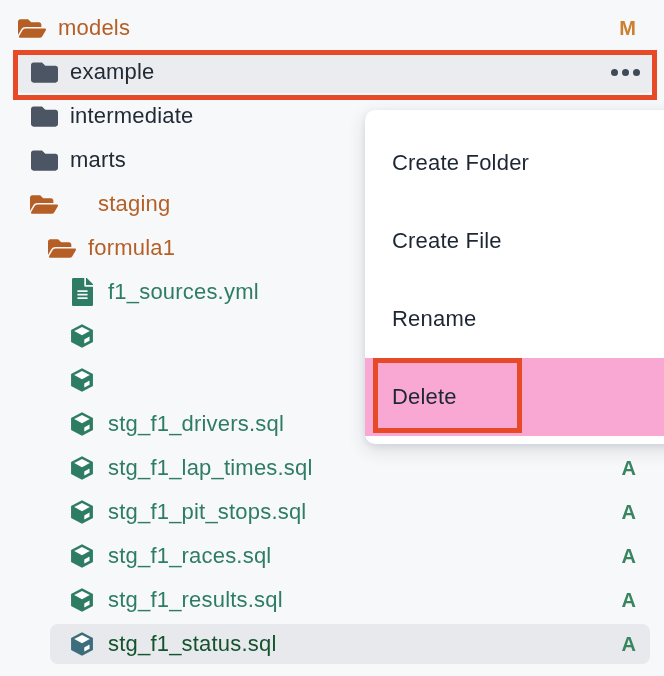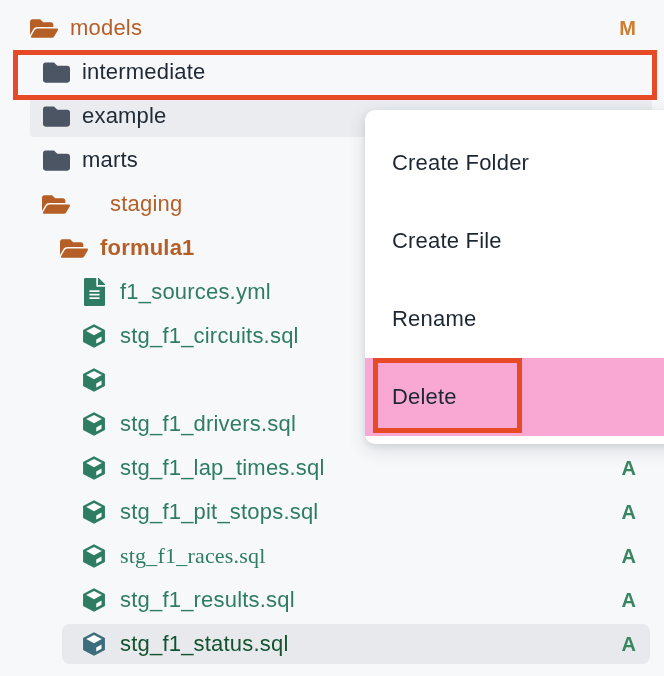--- a/index.html
+++ b/index.html
@@ -1,20 +1,20 @@
 <!DOCTYPE html>
 <html><head>
 <meta charset="utf-8">
 <style>
   html,body{margin:0;padding:0;}
   body{font-family:"Liberation Sans",sans-serif;}
   .stage{position:relative;width:664px;height:676px;background:#f7f8fa;overflow:hidden;}
 
   
-  .tree{position:absolute;top:6px;left:12px;right:0;text-align:center;}
+  .tree{position:absolute;top:6px;left:0;right:0;text-align:center;}
   .tree-row{position:relative;height:44px;display:flex;align-items:center;}
   .row-bg{position:absolute;z-index:0;}
   .row-bg.menu-open{left:18px;right:12px;top:4px;bottom:1px;background:#eaecef;border-radius:4px;}
   .row-bg.selected{left:50px;right:14px;top:2px;bottom:2px;background:#e7e9ed;border-radius:8px;}
   .icon-slot{width:28px;flex:none;display:flex;justify-content:center;align-items:center;position:relative;z-index:1;}
   .tree-label{margin-left:12px;font-size:22px;letter-spacing:.2px;white-space:nowrap;position:relative;z-index:1;}
   .spacer{flex:1;}
   .badge{margin-right:28px;font-weight:bold;font-size:20px;position:relative;z-index:1;}
   .dots{display:flex;gap:4px;margin-right:24px;align-items:center;position:relative;z-index:1;cursor:pointer;}
   .dot{width:7px;height:7px;border-radius:50%;background:#3f4a59;}
@@ -40,88 +40,87 @@
         <span class="icon-slot" style="margin-left: 18px;">
           <svg width="28" height="25" viewBox="0 0 576 512">
             <path fill="#b55f26" d="M572.694 292.093L500.27 416.248A63.997 63.997 0 0 1 444.989 448H45.025c-18.523 0-30.064-20.093-20.731-36.093l72.424-124.155A64 64 0 0 1 152 256h399.964c18.523 0 30.064 20.093 20.73 36.093zM152 224h328v-48c0-26.51-21.49-48-48-48H272l-64-64H48C21.49 64 0 85.49 0 112v278.046l69.077-118.418C86.214 242.25 118.062 224 152 224z"></path>
           </svg>
         </span>
         <span class="tree-label" style="color: rgb(181, 95, 38);">models</span>
         <span class="spacer"></span>
         <span class="badge" style="color: rgb(205, 127, 46);">M</span>
       </div>
       <div class="tree-row">
-        <span class="icon-slot" style="margin-left: 30px;">
-          <svg width="27" height="27" viewBox="0 0 512 512">
-            <path fill="#4b5563" d="M464 128H272l-64-64H48C21.49 64 0 85.49 0 112v288c0 26.51 21.49 48 48 48h416c26.51 0 48-21.49 48-48V176c0-26.51-21.49-48-48-48z"></path>
-          </svg>
-        </span>
-        <span class="tree-label" style="color: rgb(33, 43, 54);">intermediate</span>
-        <span class="spacer"></span>
-      </div>
-      <div class="tree-row">
         <div class="row-bg menu-open"></div>
         <span class="icon-slot" style="margin-left: 30px;">
           <svg width="27" height="27" viewBox="0 0 512 512">
             <path fill="#4b5563" d="M464 128H272l-64-64H48C21.49 64 0 85.49 0 112v288c0 26.51 21.49 48 48 48h416c26.51 0 48-21.49 48-48V176c0-26.51-21.49-48-48-48z"></path>
           </svg>
         </span>
         <span class="tree-label" style="color: rgb(33, 43, 54);">example</span>
         <span class="spacer"></span>
         <span class="dots">
           <span class="dot" style="background: rgb(63, 74, 89);"></span>
           <span class="dot" style="background: rgb(63, 74, 89);"></span>
           <span class="dot" style="background: rgb(63, 74, 89);"></span>
         </span>
       </div>
       <div class="tree-row">
         <span class="icon-slot" style="margin-left: 30px;">
           <svg width="27" height="27" viewBox="0 0 512 512">
             <path fill="#4b5563" d="M464 128H272l-64-64H48C21.49 64 0 85.49 0 112v288c0 26.51 21.49 48 48 48h416c26.51 0 48-21.49 48-48V176c0-26.51-21.49-48-48-48z"></path>
           </svg>
         </span>
+        <span class="tree-label" style="color: rgb(33, 43, 54);">intermediate</span>
+        <span class="spacer"></span>
+      </div>
+      <div class="tree-row">
+        <span class="icon-slot" style="margin-left: 30px;">
+          <svg width="27" height="27" viewBox="0 0 512 512">
+            <path fill="#4b5563" d="M464 128H272l-64-64H48C21.49 64 0 85.49 0 112v288c0 26.51 21.49 48 48 48h416c26.51 0 48-21.49 48-48V176c0-26.51-21.49-48-48-48z"></path>
+          </svg>
+        </span>
         <span class="tree-label" style="color: rgb(33, 43, 54);">marts</span>
         <span class="spacer"></span>
       </div>
       <div class="tree-row">
         <span class="icon-slot" style="margin-left: 30px;">
           <svg width="28" height="25" viewBox="0 0 576 512">
             <path fill="#b55f26" d="M572.694 292.093L500.27 416.248A63.997 63.997 0 0 1 444.989 448H45.025c-18.523 0-30.064-20.093-20.731-36.093l72.424-124.155A64 64 0 0 1 152 256h399.964c18.523 0 30.064 20.093 20.73 36.093zM152 224h328v-48c0-26.51-21.49-48-48-48H272l-64-64H48C21.49 64 0 85.49 0 112v278.046l69.077-118.418C86.214 242.25 118.062 224 152 224z"></path>
           </svg>
         </span>
         <span class="tree-label" style="color: rgb(181, 95, 38); margin-left: 40px;">staging</span>
         <span class="spacer"></span>
       </div>
       <div class="tree-row">
         <span class="icon-slot" style="margin-left: 48px;">
           <svg width="28" height="25" viewBox="0 0 576 512">
             <path fill="#b55f26" d="M572.694 292.093L500.27 416.248A63.997 63.997 0 0 1 444.989 448H45.025c-18.523 0-30.064-20.093-20.731-36.093l72.424-124.155A64 64 0 0 1 152 256h399.964c18.523 0 30.064 20.093 20.73 36.093zM152 224h328v-48c0-26.51-21.49-48-48-48H272l-64-64H48C21.49 64 0 85.49 0 112v278.046l69.077-118.418C86.214 242.25 118.062 224 152 224z"></path>
           </svg>
         </span>
-        <span class="tree-label" style="color: rgb(181, 95, 38); font-weight: bold;">formula1</span>
+        <span class="tree-label" style="color: rgb(181, 95, 38);">formula1</span>
         <span class="spacer"></span>
       </div>
       <div class="tree-row">
         <span class="icon-slot" style="margin-left: 68px;">
           <svg width="21" height="28" viewBox="0 0 384 512">
             <path fill="#2e7d63" d="M224 136V0H24C10.7 0 0 10.7 0 24v464c0 13.3 10.7 24 24 24h336c13.3 0 24-10.7 24-24V160H248c-13.2 0-24-10.8-24-24zm64 236c0 6.6-5.4 12-12 12H108c-6.6 0-12-5.4-12-12v-8c0-6.6 5.4-12 12-12h168c6.6 0 12 5.4 12 12v8zm0-64c0 6.6-5.4 12-12 12H108c-6.6 0-12-5.4-12-12v-8c0-6.6 5.4-12 12-12h168c6.6 0 12 5.4 12 12v8zm0-72v8c0 6.6-5.4 12-12 12H108c-6.6 0-12-5.4-12-12v-8c0-6.6 5.4-12 12-12h168c6.6 0 12 5.4 12 12zm96-114.1v6.1H256V0h6.1c6.4 0 12.5 2.5 17 7l97.9 98c4.5 4.5 7 10.6 7 16.9z"></path>
           </svg>
         </span>
         <span class="tree-label" style="color: rgb(46, 125, 99);">f1_sources.yml</span>
         <span class="spacer"></span>
       </div>
       <div class="tree-row">
         <span class="icon-slot" style="margin-left: 68px;">
           <svg width="28" height="28" viewBox="0 0 32 32">
             <path fill="#2e7d63" d="M16 2.5 L28.5 9.2 V22.8 L16 29.5 L3.5 22.8 V9.2 Z"></path>
             <path fill="#ffffff" d="M16 5.6 L24.9 10.3 L16 15 L7.1 10.3 Z"></path>
             <path fill="#ffffff" d="M18.6 19.9 L24.6 16.7 V21.5 L18.6 24.7 Z"></path>
           </svg>
         </span>
-        <span class="tree-label" style="color: rgb(46, 125, 99);">stg_f1_circuits.sql</span>
         <span class="spacer"></span>
       </div>
       <div class="tree-row">
         <span class="icon-slot" style="margin-left: 68px;">
           <svg width="28" height="28" viewBox="0 0 32 32">
             <path fill="#2e7d63" d="M16 2.5 L28.5 9.2 V22.8 L16 29.5 L3.5 22.8 V9.2 Z"></path>
             <path fill="#ffffff" d="M16 5.6 L24.9 10.3 L16 15 L7.1 10.3 Z"></path>
             <path fill="#ffffff" d="M18.6 19.9 L24.6 16.7 V21.5 L18.6 24.7 Z"></path>
           </svg>
         </span>
@@ -163,21 +162,21 @@
         <span class="badge" style="color: rgb(56, 133, 96);">A</span>
       </div>
       <div class="tree-row">
         <span class="icon-slot" style="margin-left: 68px;">
           <svg width="28" height="28" viewBox="0 0 32 32">
             <path fill="#2e7d63" d="M16 2.5 L28.5 9.2 V22.8 L16 29.5 L3.5 22.8 V9.2 Z"></path>
             <path fill="#ffffff" d="M16 5.6 L24.9 10.3 L16 15 L7.1 10.3 Z"></path>
             <path fill="#ffffff" d="M18.6 19.9 L24.6 16.7 V21.5 L18.6 24.7 Z"></path>
           </svg>
         </span>
-        <span class="tree-label" style="color: rgb(46, 125, 99); font-family: Liberation Serif, serif;">stg_f1_races.sql</span>
+        <span class="tree-label" style="color: rgb(46, 125, 99);">stg_f1_races.sql</span>
         <span class="spacer"></span>
         <span class="badge" style="color: rgb(56, 133, 96);">A</span>
       </div>
       <div class="tree-row">
         <span class="icon-slot" style="margin-left: 68px;">
           <svg width="28" height="28" viewBox="0 0 32 32">
             <path fill="#2e7d63" d="M16 2.5 L28.5 9.2 V22.8 L16 29.5 L3.5 22.8 V9.2 Z"></path>
             <path fill="#ffffff" d="M16 5.6 L24.9 10.3 L16 15 L7.1 10.3 Z"></path>
             <path fill="#ffffff" d="M18.6 19.9 L24.6 16.7 V21.5 L18.6 24.7 Z"></path>
           </svg>

